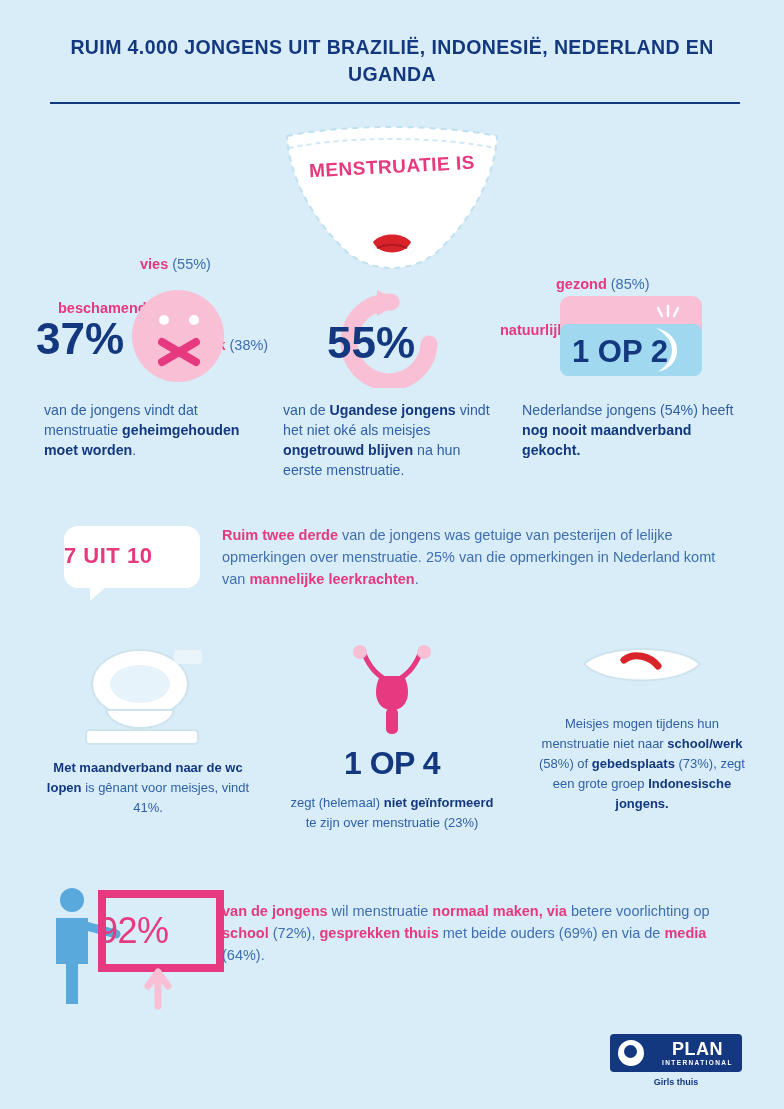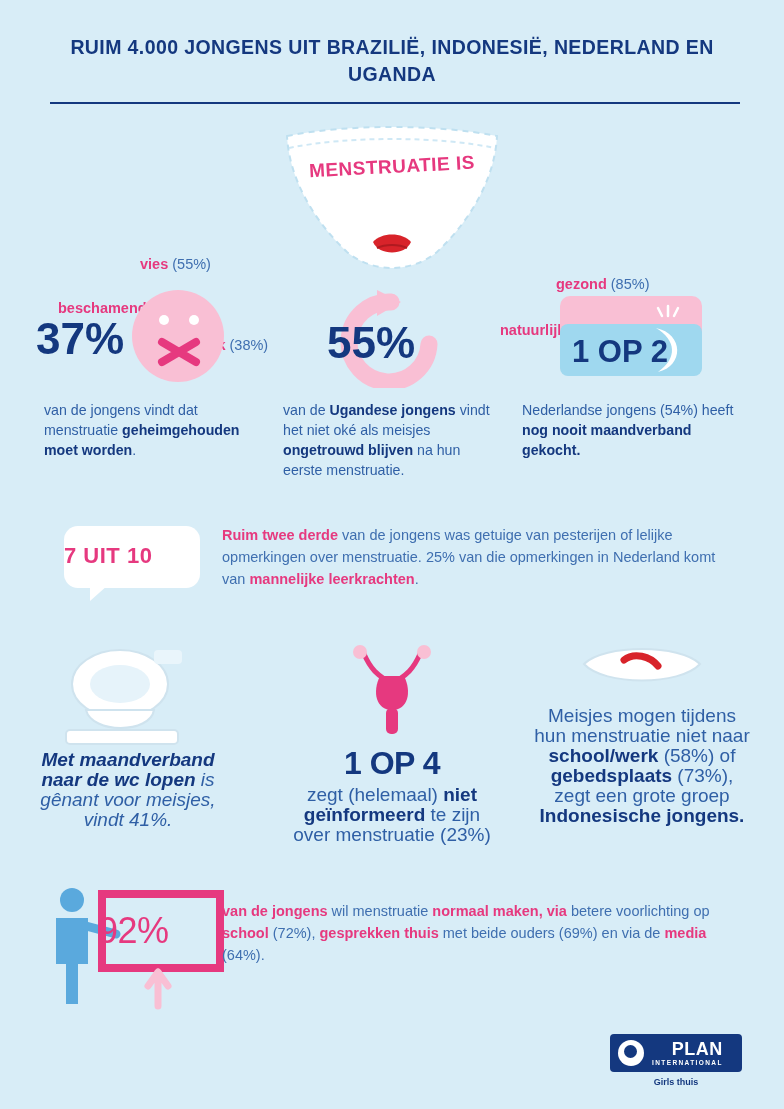--- a/index.html
+++ b/index.html
@@ -161,37 +161,37 @@
   .sec-three-b {
     position: relative;
     height: 250px;
   }
   .colb {
     position: absolute;
     top: 0;
     width: 248px;
     text-align: center;
   }
-  .colb-1 { left: 4px; font-style: italic; }
+  .colb-1 { left: 24px; }
   .colb-2 { left: 268px; }
   .colb-3 { left: 518px; }
   .iconb {
     height: 110px;
     position: relative;
   }
   .colb-num {
     font-size: 32px;
     font-weight: bold;
     color: #14387f;
     letter-spacing: -0.5px;
     line-height: 1.1;
   }
   .colb-caption {
-    margin-top: 4px;
-    font-size: 19px;
+    margin-top: 12px;
+    font-size: 13px;
     line-height: 20px;
     color: #2f5fa5;
     padding: 0 16px;
   }
   .colb-caption b { color: #14387f; font-weight: bold; }
 
   
   .sec-final {
     position: relative;
     height: 140px;
@@ -249,22 +249,22 @@
   }
   .logo-mark:before {
     content: "";
     position: absolute;
     left: 6px; top: 5px;
     width: 13px; height: 13px;
     border-radius: 50%;
     background: #14387f;
   }
   .logo-words {
-    margin-left: 8px;
-    text-align: right;
+    margin-left: 18px;
+    text-align: center;
     color: #fff;
     line-height: 1;
   }
   .logo-words .l1 { font-size: 18px; font-weight: bold; letter-spacing: 0.5px; }
   .logo-words .l2 { font-size: 6.5px; font-weight: bold; letter-spacing: 1.4px; margin-top: 2px; }
   .logo-tag {
     margin-top: 5px;
     font-size: 9px;
     font-weight: bold;
     color: #14387f;

